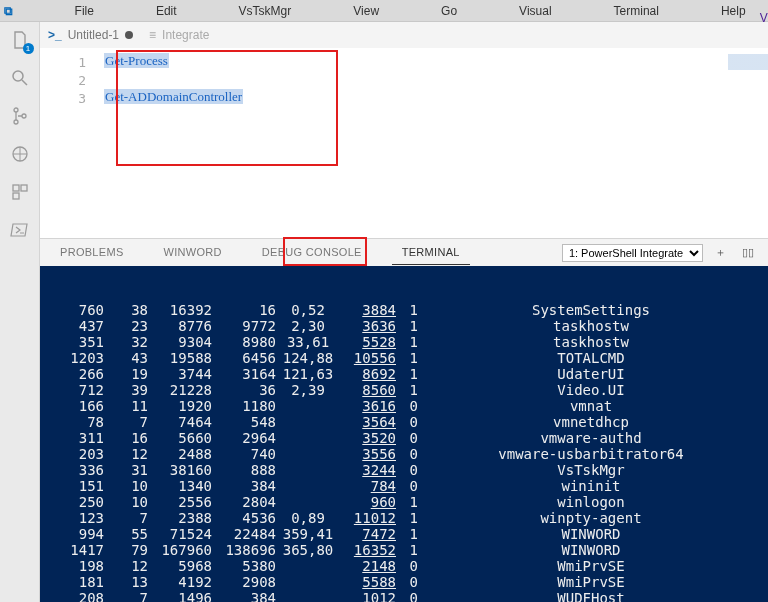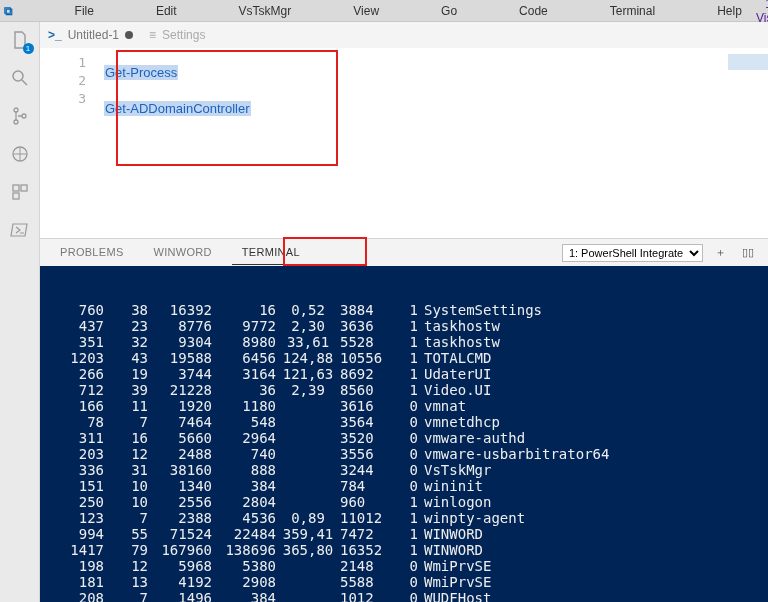--- a/index.html
+++ b/index.html
@@ -46,27 +46,27 @@
   .activitybar .badge { position:absolute; bottom:-2px; right:-2px; background:#007acc; color:#fff; border-radius:50%; font-size:8px; width:11px; height:11px; display:flex; align-items:center; justify-content:center;}
   .editor-col { flex:1; display:flex; flex-direction:column; min-width:0; }
   
   .tabbar { height:26px; background:#f4f4f4; display:flex; align-items:center; padding:0 8px; gap:16px; color:#777;}
   .tabbar .tab { display:flex; align-items:center; gap:6px; }
   .tabbar .tab .ficon { color:#1b68aa; font-weight:bold;}
   .tabbar .dirty { width:8px;height:8px;border-radius:50%;background:#555; display:inline-block;}
   
   .editor-wrap { position:relative; height:190px; background:#fff; }
   .gutter { position:absolute; left:0; top:6px; width:56px; text-align:right; color:#aaa; font-family:Consolas,monospace; font-size:13px; line-height:18px; padding-right:10px;}
-  .code { position:absolute; left:64px; top:16px; font-family:Liberation Sans, sans-serif; font-size:13px; line-height:18px;}
+  .code { position:absolute; left:64px; top:4px; font-family:Liberation Serif, serif; font-size:13px; line-height:18px;}
   .code .hl { color:#1a63c2; background:#c3d7f0; padding:0 1px;}
   .redbox1 { position:absolute; left:76px; top:2px; width:222px; height:116px; border:2px solid #e21d1d; pointer-events:none;}
   .minimap { position:absolute; right:0; top:6px; width:40px; height:16px; background:linear-gradient(#9bbbe0 0 100%); opacity:.4;}
   
   .panelbar { height:28px; border-top:1px solid #d4d4d4; background:#f3f3f3; display:flex; align-items:center; padding:0 10px; gap:4px; color:#777;}
-  .panel-tabs { display:flex; gap:10px; }
+  .panel-tabs { display:flex; gap:20px; }
   .panel-tabs span { padding:6px 10px; font-size:11px; letter-spacing:.3px;}
   .panel-tabs .active { color:#333; border-bottom:1px solid #333;}
   .redbox2 { position:absolute; border:2px solid #e21d1d; pointer-events:none;}
   .panel-right { margin-left:auto; display:flex; align-items:center; gap:8px; font-size:11px;}
   .panel-right select { font-size:11px; border:1px solid #bbb; background:#fff; padding:1px 2px;}
   .panel-right .icon { color:#555; padding:0 4px; cursor:default;}
   
   .terminal {
     flex:1;
     background:#012456;
@@ -75,36 +75,36 @@
     font-size:14px;
     padding:4px 10px 6px 10px;
     overflow:hidden;
     white-space:pre;
   }
   .terminal .tbl { margin-bottom:10px;}
   .terminal .row { display:flex; }
   .terminal .c { text-align:right; }
   .terminal .c0{width:54px;} .terminal .c1{width:44px;} .terminal .c2{width:64px;}
   .terminal .c3{width:64px;text-align:right;} .terminal .c4{width:64px;text-align:center;}
-  .terminal .c5{width:56px;text-align:left;} .terminal .c6{width:22px;text-align:right;}
-  .terminal .c7{padding-left:6px; text-align:left; flex:1;}
+  .terminal .c5{width:56px;text-align:right;text-decoration:underline;} .terminal .c6{width:22px;text-align:right;}
+  .terminal .c7{padding-left:6px; text-align:center; flex:1;}
   .panel-wrap{position:relative; display:flex; flex-direction:column; flex:1; min-height:0;}
 </style>
 </head>
 <body>
 
 <div class="titlebar">
   <span class="logo">⧉</span>
   <div class="menu">
     <span>File</span>
     <span>Edit</span>
     <span>VsTskMgr</span>
     <span>View</span>
     <span>Go</span>
-    <span>Code</span>
+    <span>Visual</span>
     <span>Terminal</span>
     <span>Help</span>
   </div>
   <div class="title-center">● Untitled-1 - Visual Studio Code</div>
   <div class="caption-btn">—</div>
 </div>
 
 <div class="main">
 
   <div class="activitybar">
@@ -153,21 +153,21 @@
   <div class="editor-col">
 
     <div class="tabbar">
       <div class="tab">
         <span class="ficon">&gt;_</span>
         <span>Untitled-1</span>
         <span class="dirty"></span>
       </div>
       <div class="tab" style="color:#aaa">
         <span>≡</span>
-        <span>Settings</span>
+        <span>Integrate</span>
       </div>
     </div>
 
     <div class="editor-wrap">
       <div class="gutter">
         <div>1</div>
         <div>2</div>
         <div>3</div>
       </div>
       <div class="code">
@@ -177,20 +177,21 @@
       </div>
       <div class="redbox1"></div>
       <div class="minimap"></div>
     </div>
 
     <div class="panel-wrap">
       <div class="panelbar">
         <div class="panel-tabs">
           <span>PROBLEMS</span>
           <span>WINWORD</span>
+          <span>DEBUG CONSOLE</span>
           <span class="active">TERMINAL</span>
         </div>
         <div class="panel-right">
           <select>
             <option>1: PowerShell Integrate</option>
           </select>
           <span class="icon">＋</span>
           <span class="icon">▯▯</span>
         </div>
       </div>

